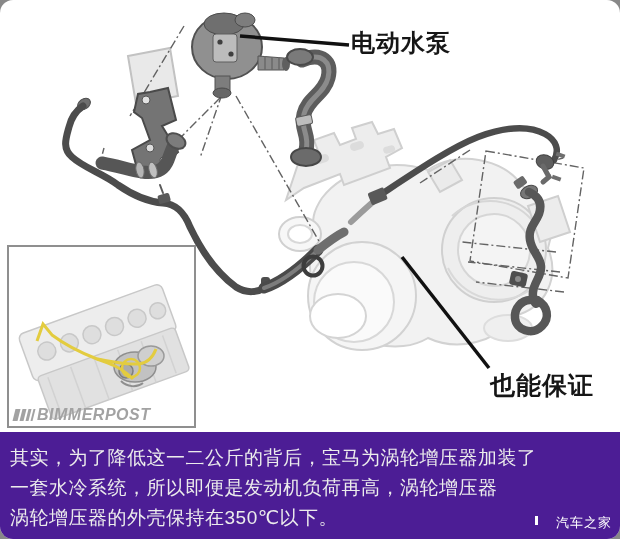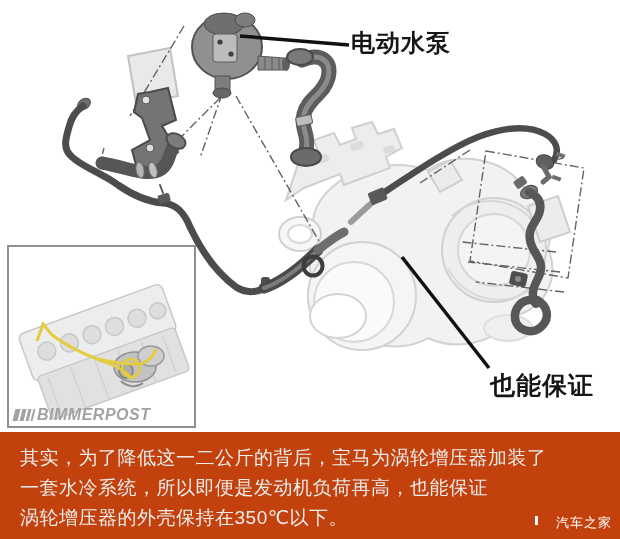--- a/index.html
+++ b/index.html
@@ -1,20 +1,21 @@
 <!DOCTYPE html>
 <html><head>
 <meta charset="utf-8">
 <style>
   html,body{margin:0;padding:0;background:#888;}
   *{box-sizing:border-box;}
   #stage{
     position:relative;width:620px;height:539px;background:#ffffff;
     font-family:"Liberation Sans","DejaVu Sans",sans-serif;overflow:hidden;
     margin:0 auto;
+    border-radius:13px;
   }
   #art{position:absolute;left:0;top:0;}
   .part-label{
     position:absolute;font-weight:700;color:#161616;letter-spacing:1px;
     white-space:nowrap;line-height:1;
   }
   #pump-label{left:351px;top:31px;font-size:24px;}
   #turbo-label{left:490px;top:373px;font-size:25px;}
   #inset{
     position:absolute;left:7px;top:245px;width:189px;height:183px;
@@ -26,22 +27,22 @@
     color:#a2a2a2;font-size:16px;font-style:italic;font-weight:700;
     letter-spacing:.5px;line-height:1;white-space:nowrap;margin-top:34px;
   }
   #inset-watermark .bars{display:inline-flex;gap:2px;margin-right:3px;transform:skewX(-14deg);}
   #inset-watermark .bars i{display:inline-block;height:12px;background:#a2a2a2;}
   #inset-watermark .bars i:nth-child(1){width:5px;}
   #inset-watermark .bars i:nth-child(2){width:4px;}
   #inset-watermark .bars i:nth-child(3){width:3px;}
   #inset-watermark .bars i:nth-child(4){width:2px;}
   #caption-band{
-    position:absolute;left:0;top:432px;width:620px;height:107px;background:#c2410c;
-    color:#ececec;font-size:19px;line-height:30px;padding:11px 8px 0 20px;
+    position:absolute;left:0;top:432px;width:620px;height:107px;background:#4c1d95;
+    color:#ececec;font-size:19px;line-height:30px;padding:11px 8px 0 10px;
     letter-spacing:.5px;
   }
   .cap-line{white-space:nowrap;}
   #site-watermark{
     position:absolute;right:8px;bottom:10px;color:#ffffff;font-size:13px;
     line-height:1;display:flex;align-items:flex-start;letter-spacing:1px;
   }
   #site-watermark .mark{display:inline-block;width:3px;height:9px;background:#fff;margin-right:18px;}
 </style>
 </head>
@@ -197,21 +198,21 @@
           <i></i>
           <i></i>
           <i></i>
         </span>
       <span>BIMMERPOST</span>
     </div>
   </div>
 
   <div id="caption-band">
     <div class="cap-line">其实，为了降低这一二公斤的背后，宝马为涡轮增压器加装了</div>
-    <div class="cap-line">一套水冷系统，所以即便是发动机负荷再高，也能保证</div>
+    <div class="cap-line">一套水冷系统，所以即便是发动机负荷再高，涡轮增压器</div>
     <div class="cap-line">涡轮增压器的外壳保持在350℃以下。</div>
   </div>
 
   <div id="site-watermark">
     <span class="mark"></span>
     <span>汽车之家</span>
   </div>
 
 </div>
 

